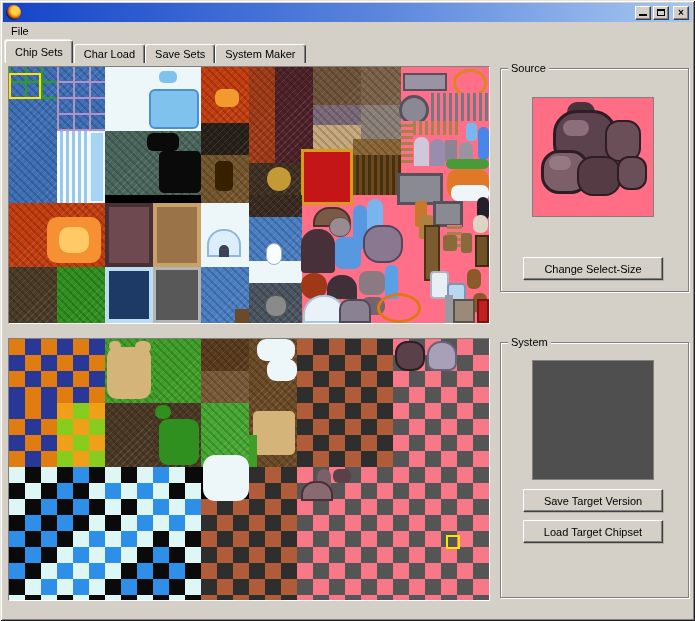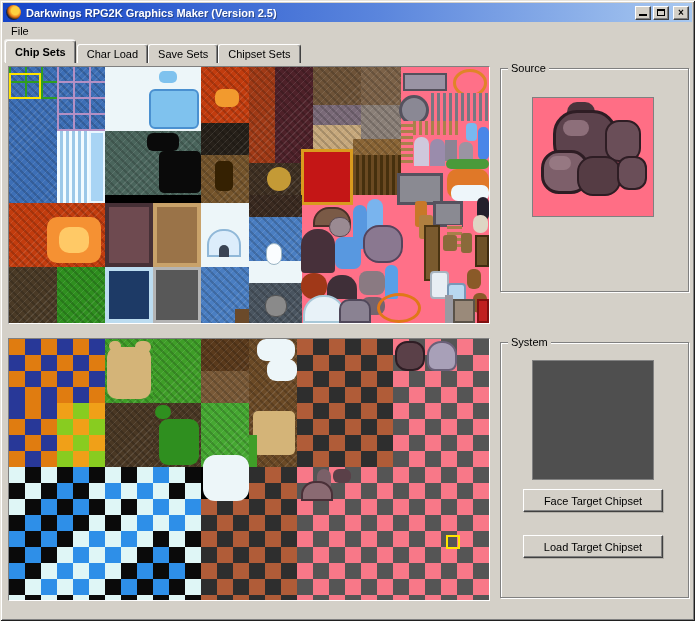--- a/index.html
+++ b/index.html
@@ -26,21 +26,21 @@
   .wbtn .restoreglyph { display:block; width:8px; height:7px; border:1px solid #000; border-top:2px solid #000; }
   
   .menubar { position:absolute; left:4px; top:23px; width:687px; height:17px; display:flex; }
   .menu-item { padding:2px 7px; }
   
   .tabbar { position:absolute; left:5px; top:40px; height:23px; display:flex; align-items:flex-end; }
   .tab { position:relative; height:19px; padding:3px 9px 2px; background:#d4d0c8;
     border-top:1px solid #fff; border-left:1px solid #fff; border-right:1px solid #404040;
     box-shadow: inset -1px 0 0 #808080; border-radius:3px 3px 0 0; white-space:nowrap; }
   .tab.active { height:23px; padding-top:5px; z-index:2; margin-right:1px;
-    box-shadow: inset -1px 0 0 #808080, -1px -1px 0 rgba(255,255,255,.6); font-weight: bold; }
+    box-shadow: inset -1px 0 0 #808080, -1px -1px 0 rgba(255,255,255,.6); }
   
   .chipset { position:absolute; border:1px solid; border-color:#808080 #fff #fff #808080; background:#000; }
   .canvas { position:relative; overflow:hidden; width:100%; height:100%; }
   .blk { position:absolute; }
   .tex { background-image:
       repeating-linear-gradient(45deg, rgba(0,0,0,.16) 0 2px, transparent 2px 6px),
       repeating-linear-gradient(135deg, rgba(255,255,255,.10) 0 1px, transparent 1px 5px); }
   
   .groupbox { position:absolute; border:1px solid #808080;
     box-shadow:1px 1px 0 #fff, inset 1px 1px 0 #fff; }
@@ -52,21 +52,20 @@
     font-family:"Liberation Sans", sans-serif; font-size:11px;
     display:flex; align-items:center; justify-content:center; cursor:default; }
 </style>
 </head>
 <body>
 
 <div class="window">
 
   <div class="titlebar">
     <span class="app-icon"></span>
-    <span class="title-text">Darkwings RPG2K Graphics Maker (Version 2.5)</span>
     <span class="winbtns">
       <span class="wbtn">
           <span class="minglyph"></span>
         </span>
       <span class="wbtn">
           <span class="restoreglyph"></span>
         </span>
       <span class="wbtn" style="margin-left:4px">
           <span>×</span>
         </span>
@@ -74,21 +73,21 @@
   </div>
 
   <div class="menubar">
     <span class="menu-item">File</span>
   </div>
 
   <div class="tabbar">
     <span class="tab active">Chip Sets</span>
     <span class="tab">Char Load</span>
     <span class="tab">Save Sets</span>
-    <span class="tab">Chipset Sets</span>
+    <span class="tab">System Maker</span>
   </div>
 
   <div class="chipset" style="left:8px; top:66px; width:482px; height:258px;">
     <div class="canvas" id="top-canvas">
         <div class="blk" style="left: 392px; top: 0px; width: 88px; height: 128px; background-color: rgb(255, 112, 136);"></div>
         <div class="blk" style="left: 293px; top: 128px; width: 187px; height: 128px; background-color: rgb(255, 112, 136);"></div>
         <div class="blk tex" style="left: 0px; top: 0px; width: 96px; height: 136px; background-color: rgb(61, 111, 182);"></div>
         <div class="blk" style="left: 0px; top: 0px; width: 96px; height: 32px; background-image: repeating-linear-gradient(0deg, rgb(47, 158, 31) 0px, rgb(47, 158, 31) 2px, transparent 2px, transparent 16px), repeating-linear-gradient(90deg, rgb(47, 158, 31) 0px, rgb(47, 158, 31) 2px, transparent 2px, transparent 16px);"></div>
         <div class="blk" style="left: 48px; top: 0px; width: 48px; height: 64px; background-image: repeating-linear-gradient(0deg, rgb(180, 144, 196) 0px, rgb(180, 144, 196) 2px, transparent 2px, transparent 16px), repeating-linear-gradient(90deg, rgb(180, 144, 196) 0px, rgb(180, 144, 196) 2px, transparent 2px, transparent 16px);"></div>
         <div class="blk" style="left: 96px; top: 0px; width: 96px; height: 64px; background-color: rgb(237, 246, 249);"></div>
@@ -263,22 +262,23 @@
           <div class="blk" style="left: 34px; top: 4px; width: 28px; height: 20px; background-color: rgb(74, 52, 60); border-radius: 10px;"></div>
           <div class="blk" style="left: 20px; top: 12px; width: 64px; height: 58px; background-color: rgb(92, 66, 76); border-radius: 24px; border: 3px solid rgb(46, 29, 36);"></div>
           <div class="blk" style="left: 72px; top: 22px; width: 36px; height: 42px; background-color: rgb(106, 78, 88); border-radius: 14px; border: 2px solid rgb(46, 29, 36);"></div>
           <div class="blk" style="left: 8px; top: 52px; width: 48px; height: 44px; background-color: rgb(125, 95, 106); border-radius: 18px; border: 3px solid rgb(46, 29, 36);"></div>
           <div class="blk" style="left: 44px; top: 58px; width: 44px; height: 40px; background-color: rgb(85, 60, 68); border-radius: 16px; border: 2px solid rgb(46, 29, 36);"></div>
           <div class="blk" style="left: 84px; top: 58px; width: 30px; height: 34px; background-color: rgb(106, 78, 88); border-radius: 12px; border: 2px solid rgb(46, 29, 36);"></div>
           <div class="blk" style="left: 30px; top: 22px; width: 26px; height: 16px; background-color: rgb(141, 111, 122); border-radius: 8px;"></div>
           <div class="blk" style="left: 16px; top: 58px; width: 22px; height: 14px; background-color: rgb(150, 120, 130); border-radius: 7px;"></div>
         </div>
     </div>
+    <button class="btn" style="left:22px; top:188px;">Change Select-Size</button>
   </div>
 
   <div class="groupbox" style="left:500px; top:342px; width:189px; height:256px;">
     <span class="group-label">System</span>
     <div class="preview" id="target-preview" style="left: 31px; top: 17px; width: 122px; height: 120px; background: rgb(79, 79, 79);"></div>
-    <button class="btn" style="left:22px; top:146px;">Face Target Chipset</button>
-    <button class="btn" style="left:22px; top:192px;">Load Target Chipset</button>
+    <button class="btn" style="left:22px; top:146px;">Save Target Version</button>
+    <button class="btn" style="left:22px; top:177px;">Load Target Chipset</button>
   </div>
 
 </div>
 
 </body></html>

